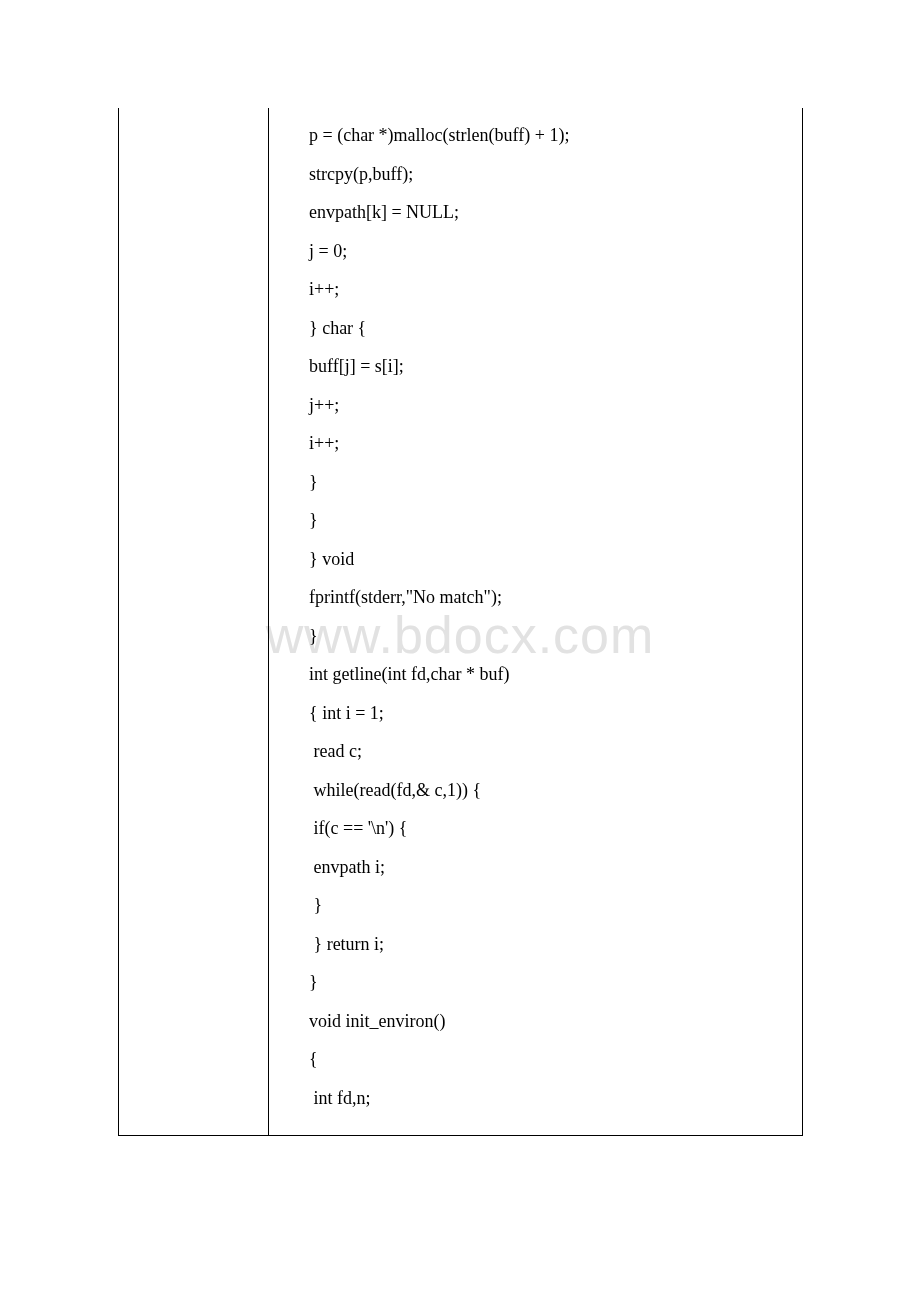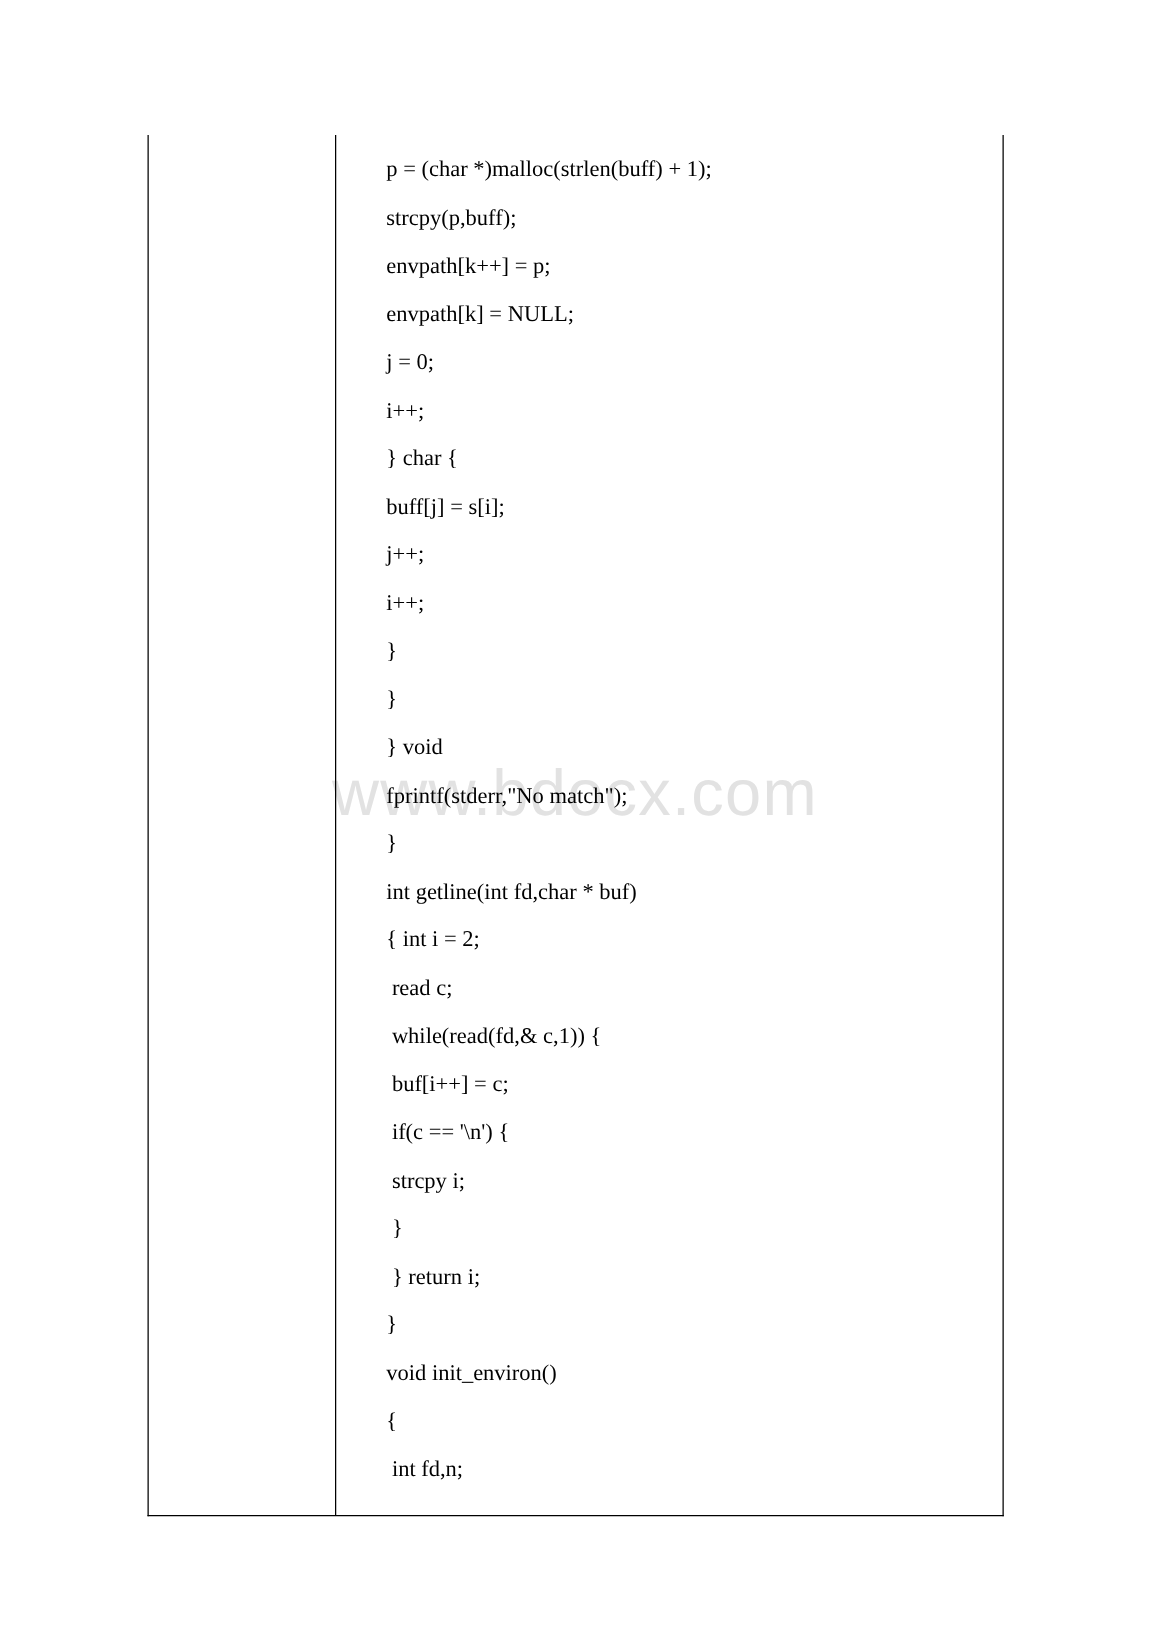--- a/index.html
+++ b/index.html
@@ -60,40 +60,38 @@
 </head>
 <body>
 
 <div class="watermark">www.bdocx.com</div>
 
 <div class="table-container content-layer">
   <div class="left-col"></div>
   <div class="right-col">
     <div class="code-line">p = (char *)malloc(strlen(buff) + 1);</div>
     <div class="code-line">strcpy(p,buff);</div>
-    <div class="code-line">envpath[k++] = p;</div>
     <div class="code-line">envpath[k] = NULL;</div>
     <div class="code-line">j = 0;</div>
     <div class="code-line">i++;</div>
     <div class="code-line">} char {</div>
     <div class="code-line">buff[j] = s[i];</div>
     <div class="code-line">j++;</div>
     <div class="code-line">i++;</div>
     <div class="code-line">}</div>
     <div class="code-line">}</div>
     <div class="code-line">} void</div>
     <div class="code-line">fprintf(stderr,"No match");</div>
     <div class="code-line">}</div>
     <div class="code-line">int getline(int fd,char * buf)</div>
-    <div class="code-line">{ int i = 2;</div>
+    <div class="code-line">{ int i = 1;</div>
     <div class="code-line"> read c;</div>
     <div class="code-line"> while(read(fd,&amp; c,1)) {</div>
-    <div class="code-line"> buf[i++] = c;</div>
     <div class="code-line"> if(c == '\n') {</div>
-    <div class="code-line"> strcpy i;</div>
+    <div class="code-line"> envpath i;</div>
     <div class="code-line"> }</div>
     <div class="code-line"> } return i;</div>
     <div class="code-line">}</div>
     <div class="code-line">void init_environ()</div>
     <div class="code-line">{</div>
     <div class="code-line"> int fd,n;</div>
   </div>
 </div>
 
 </body></html>

